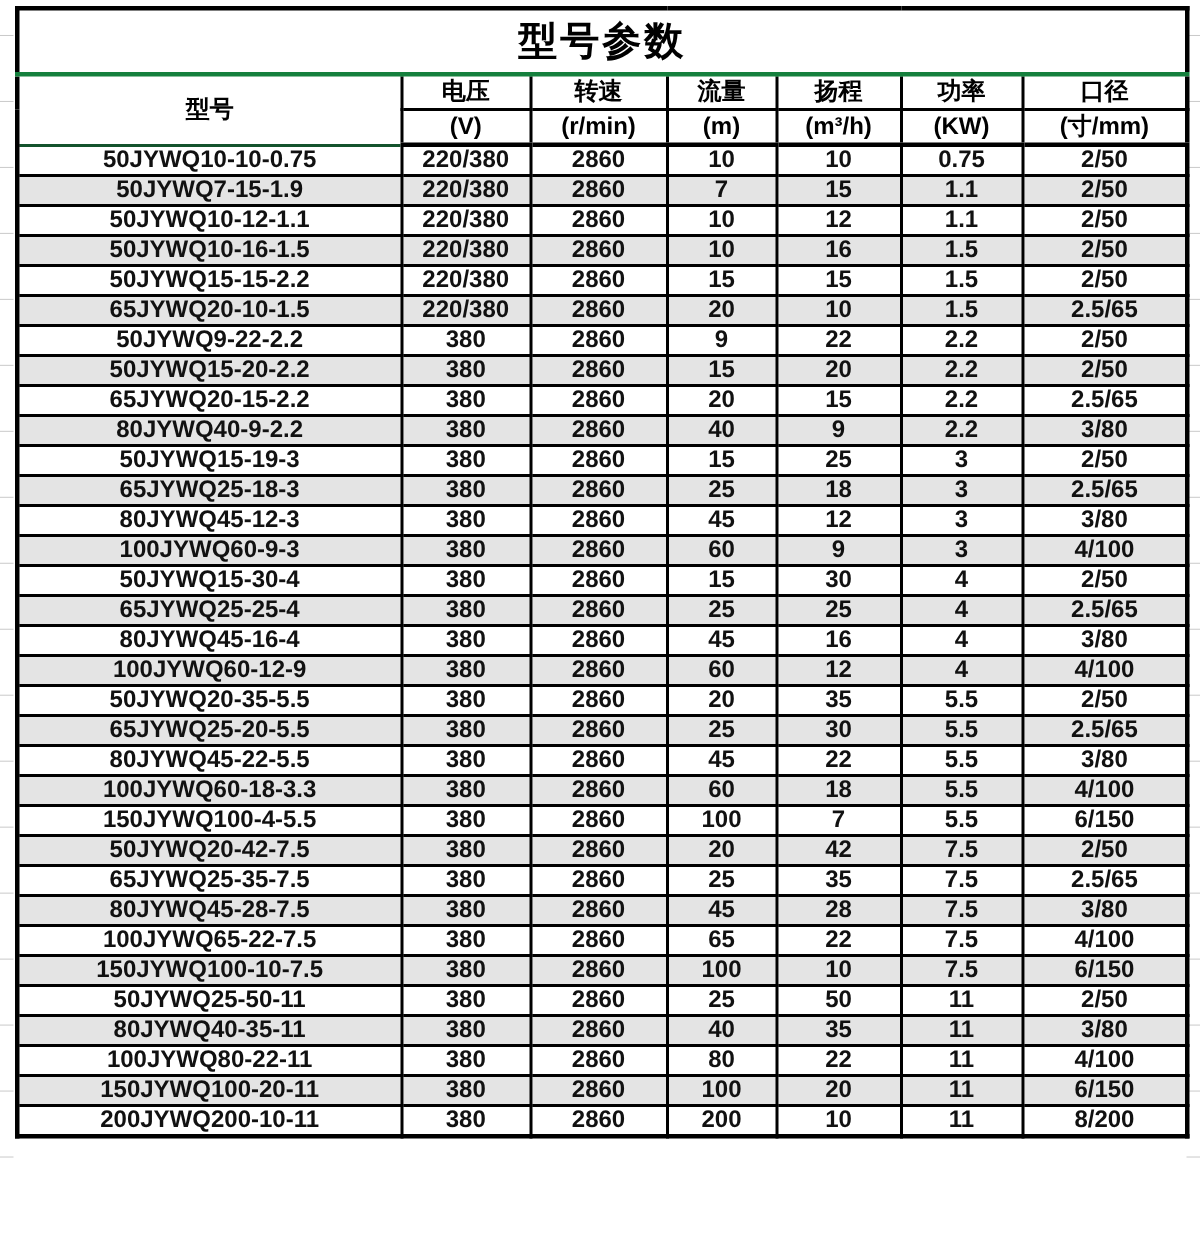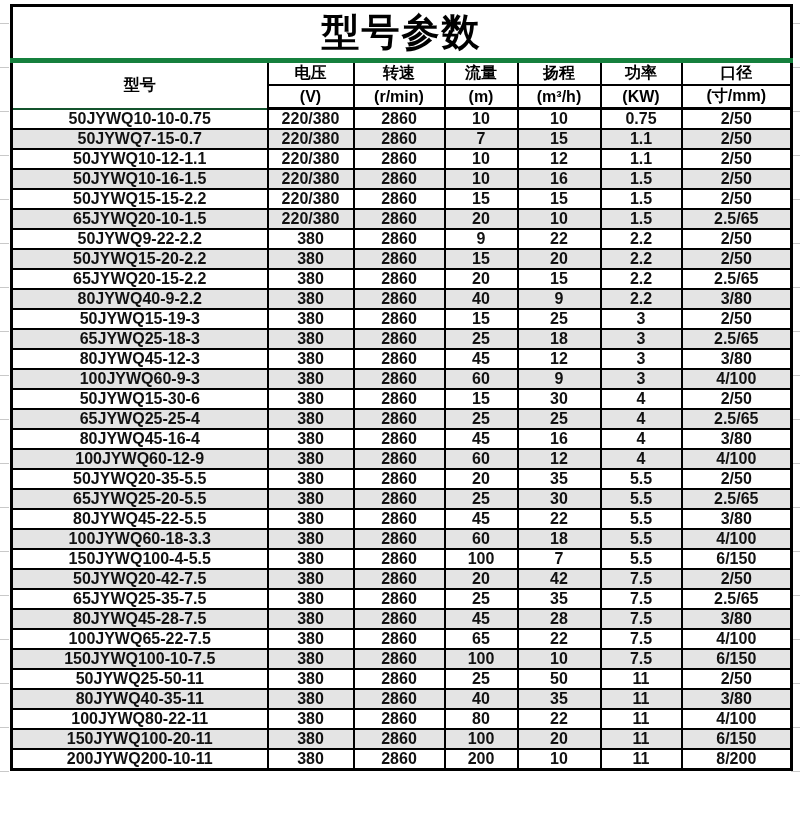--- a/index.html
+++ b/index.html
@@ -41,25 +41,25 @@
     top: 4px;
     width: 780px;
     border-collapse: collapse;
     table-layout: fixed;
     border: 3px solid #000;
   }
   .title-cell {
     height: 44px;
     text-align: center;
     vertical-align: middle;
-    font-size: 38px;
+    font-size: 26px;
     font-weight: bold;
     letter-spacing: 2px;
     color: #000;
-    border-bottom: 5px solid #15803d;
+    border-bottom: 3px solid #15803d;
     background: #ffffff;
   }
   thead th {
     border: 2px solid #000;
     height: 21px;
     font-size: 16px;
     font-weight: bold;
     text-align: center;
     vertical-align: middle;
     color: #000;
@@ -127,21 +127,21 @@
         <tr>
           <td>50JYWQ10-10-0.75</td>
           <td>220/380</td>
           <td>2860</td>
           <td>10</td>
           <td>10</td>
           <td>0.75</td>
           <td>2/50</td>
         </tr>
         <tr class="alt">
-          <td>50JYWQ7-15-0.7</td>
+          <td>50JYWQ7-15-1.9</td>
           <td>220/380</td>
           <td>2860</td>
           <td>7</td>
           <td>15</td>
           <td>1.1</td>
           <td>2/50</td>
         </tr>
         <tr>
           <td>50JYWQ10-12-1.1</td>
           <td>220/380</td>
@@ -244,21 +244,21 @@
         <tr class="alt">
           <td>100JYWQ60-9-3</td>
           <td>380</td>
           <td>2860</td>
           <td>60</td>
           <td>9</td>
           <td>3</td>
           <td>4/100</td>
         </tr>
         <tr>
-          <td>50JYWQ15-30-6</td>
+          <td>50JYWQ15-30-4</td>
           <td>380</td>
           <td>2860</td>
           <td>15</td>
           <td>30</td>
           <td>4</td>
           <td>2/50</td>
         </tr>
         <tr class="alt">
           <td>65JYWQ25-25-4</td>
           <td>380</td>

